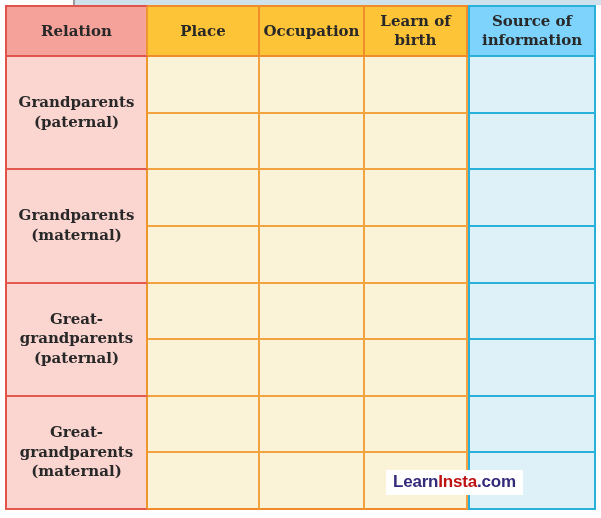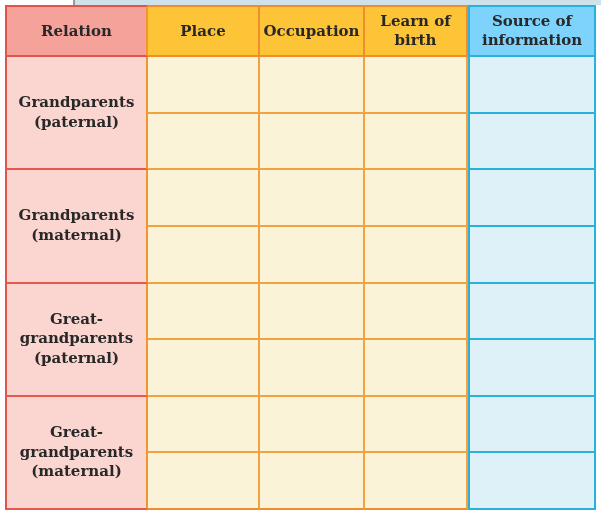--- a/index.html
+++ b/index.html
@@ -176,13 +176,16 @@
       </tr>
       <tr>
         <td class="yel"></td>
         <td class="yel"></td>
         <td class="yel"></td>
         <td class="blu"></td>
       </tr>
     </tbody>
   </table>
 
+  <div class="watermark">
+    <span class="wm-learn">Learn</span><span class="wm-insta">Insta</span><span class="wm-dotcom">.com</span>
+  </div>
 </div>
 
 </body></html>

